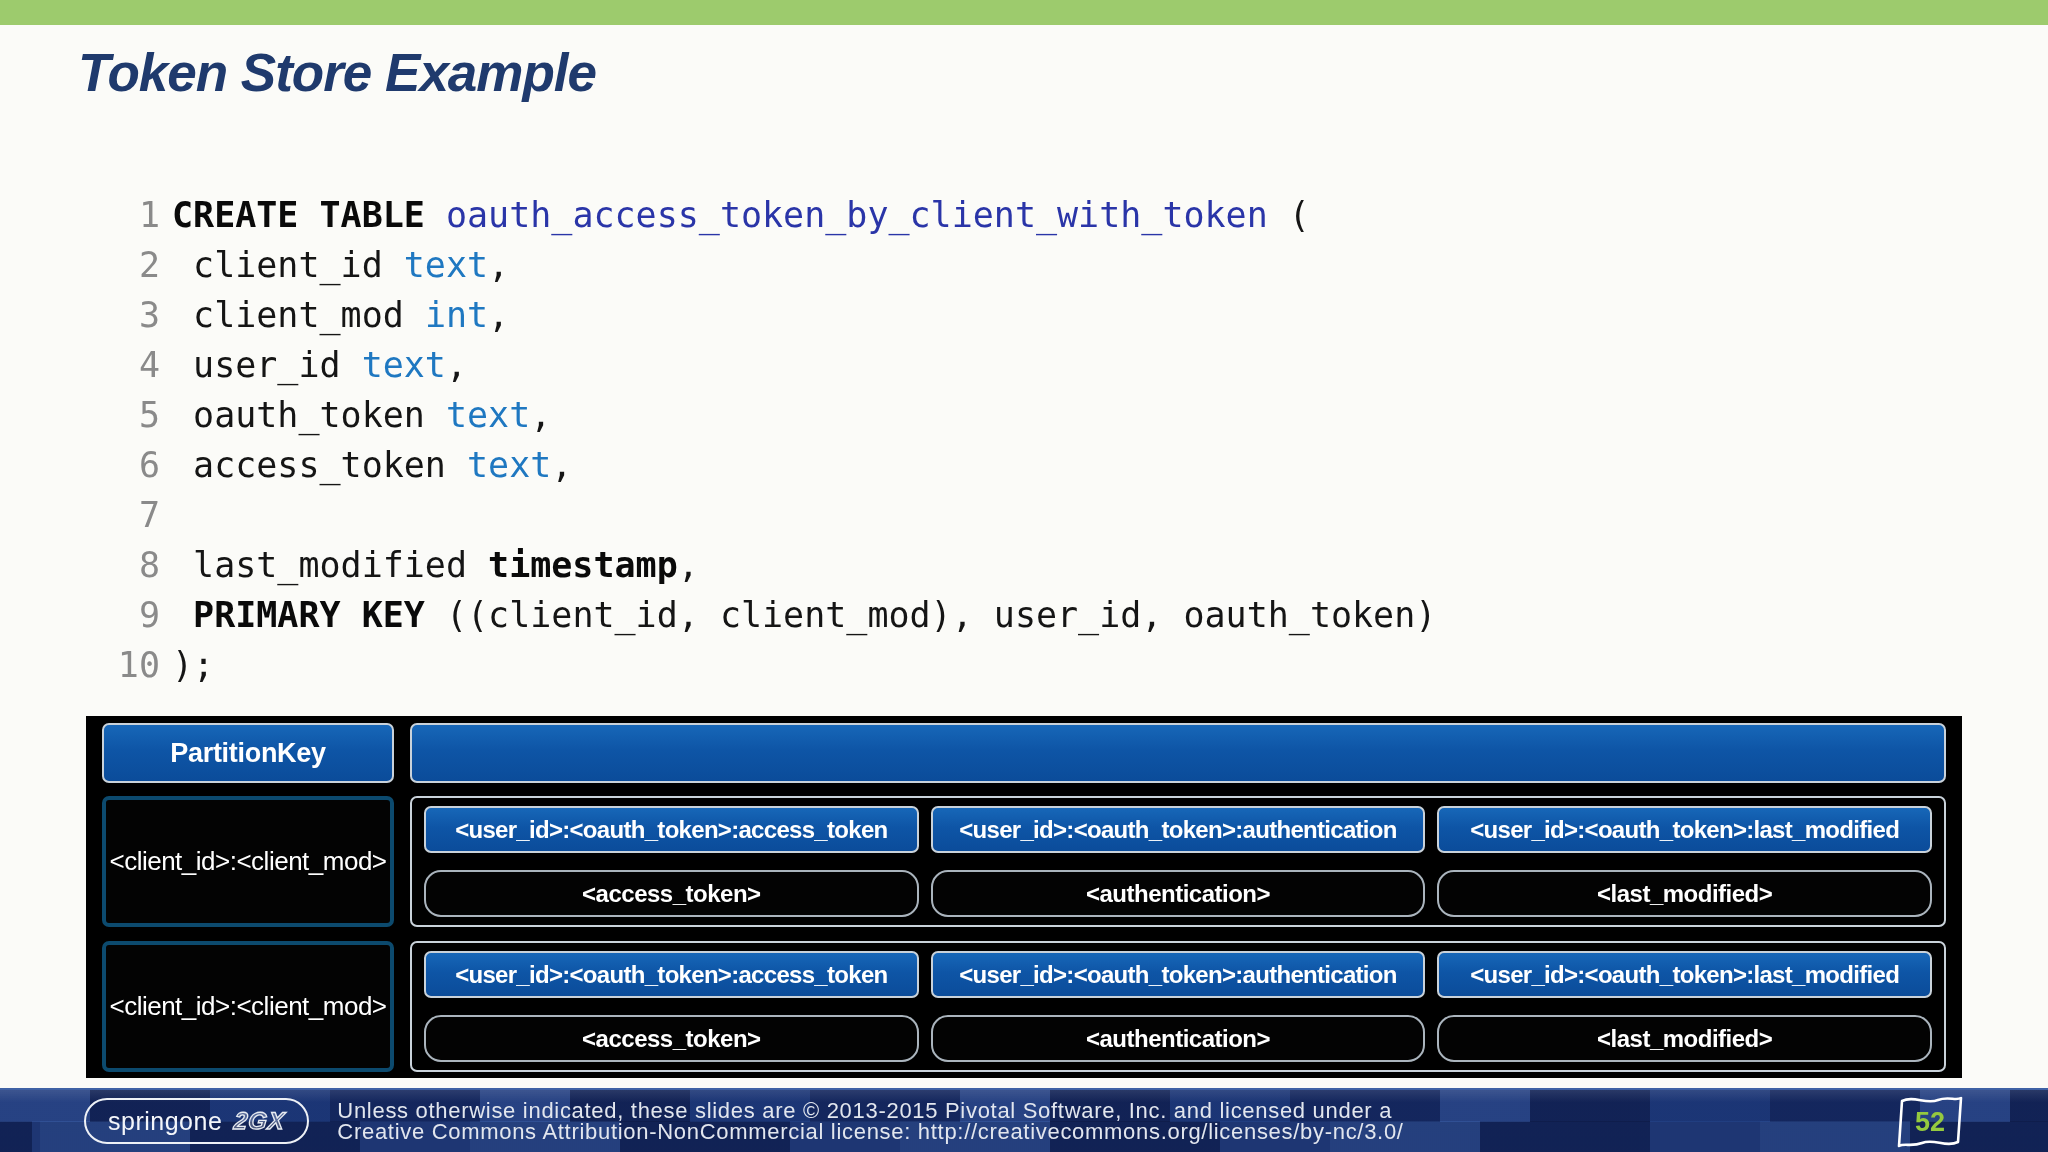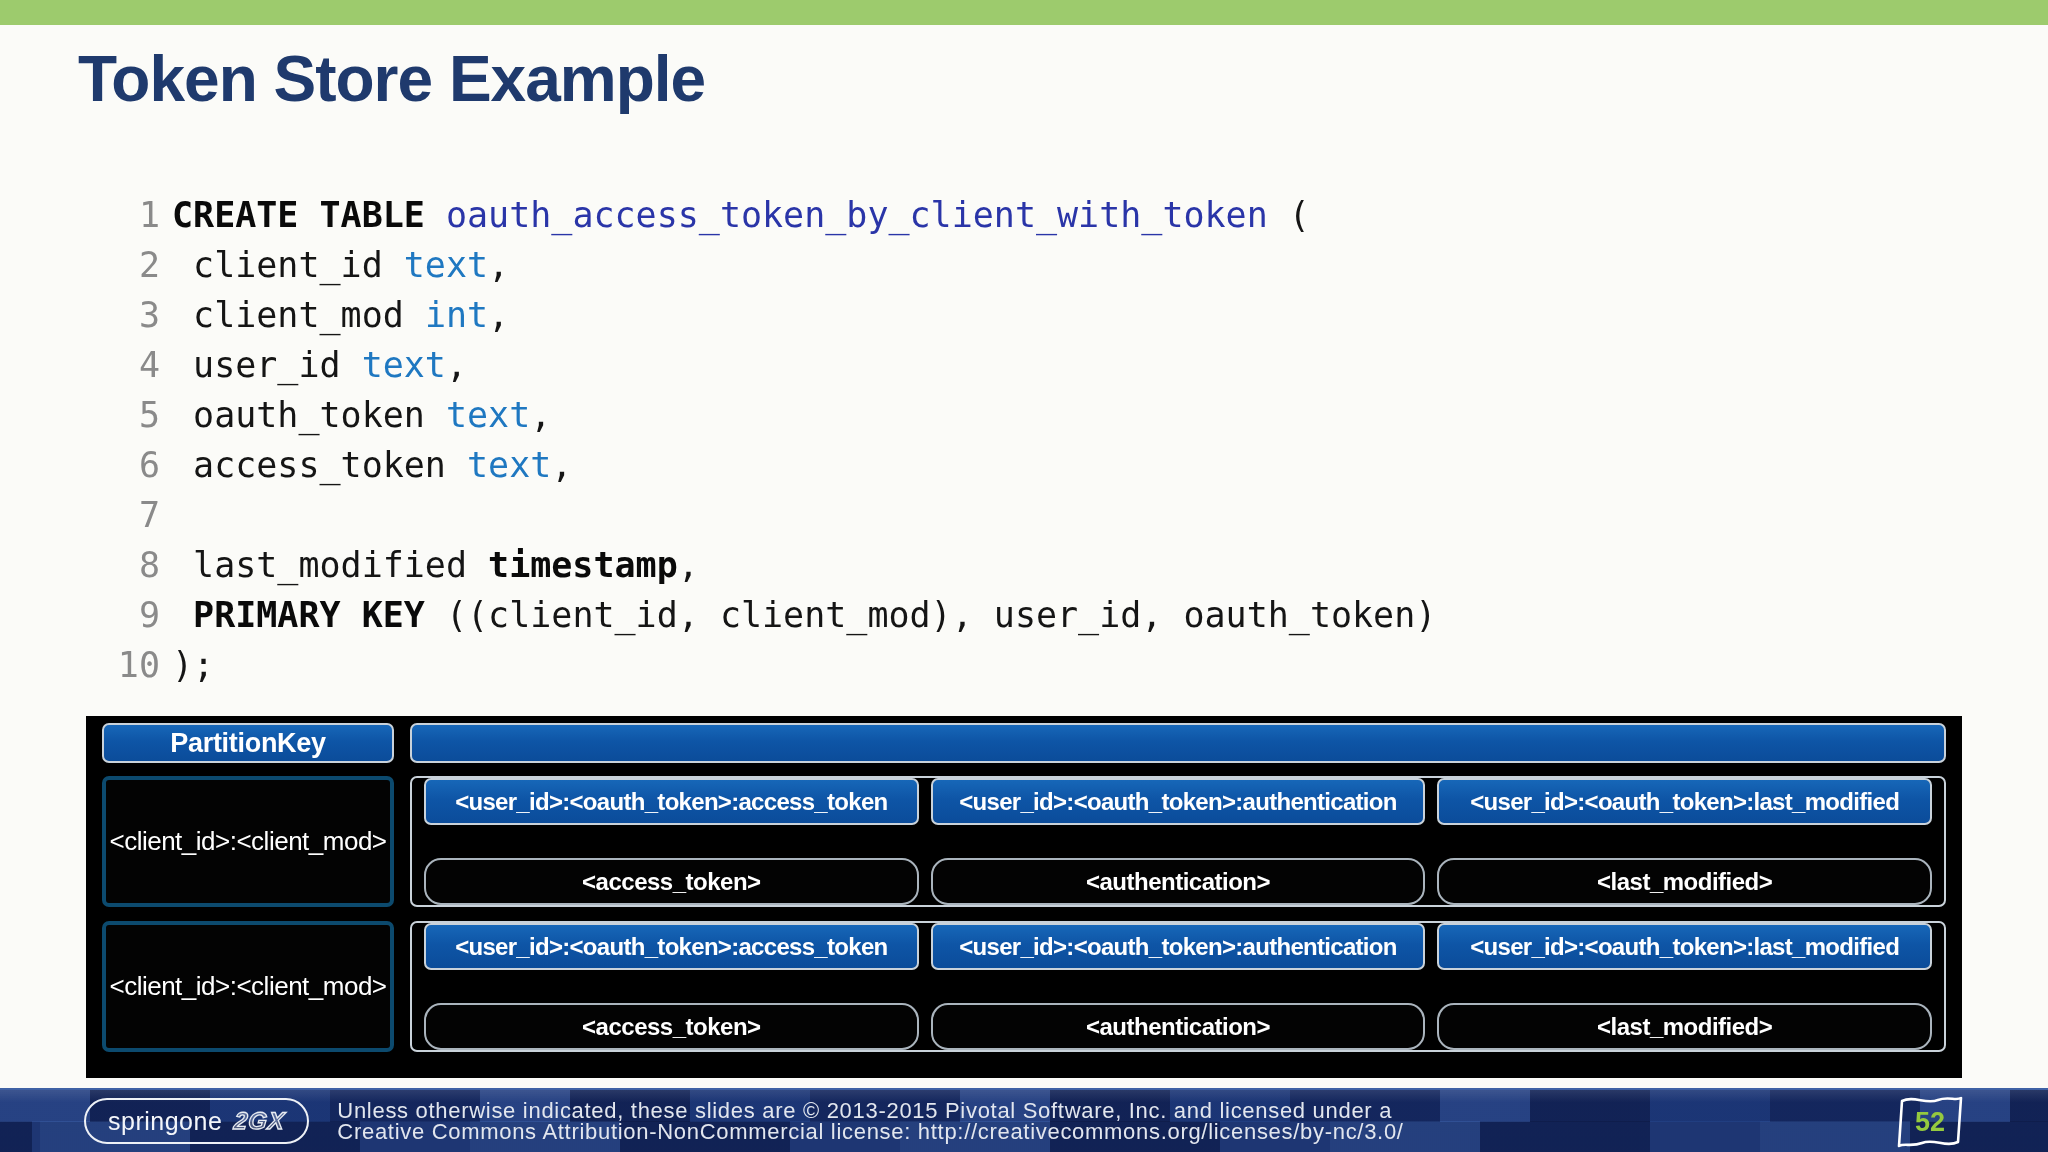--- a/index.html
+++ b/index.html
@@ -12,22 +12,23 @@
 
   
   .topbar {
     position: absolute; left: 0; top: 0; width: 2048px; height: 25px;
     background: var(--accent-green, #9dcb6d);
   }
 
   
   h1.title {
     position: absolute; left: 78px; top: 42px;
-    font-size: 64px; font-weight: bold; letter-spacing: -1px;
+    font-size: 53px; font-weight: bold; letter-spacing: -1px;
     color: #1f3a6d;
+    font-style: italic;
   }
 
   
   .code {
     position: absolute; left: 112px; top: 190px;
     font-family: "DejaVu Sans Mono", monospace;
     font-size: 35px; color: #151515;
   }
   .code-line { display: flex; height: 50px; align-items: baseline; line-height: 50px; }
   .lnum {
@@ -50,30 +51,30 @@
   .thead { margin-bottom: 13px; }
   .cell {
     border-radius: 7px;
     display: flex; align-items: center; justify-content: center;
     color: #fff;
   }
   .blue {
     background: linear-gradient(180deg, #1767b8 0%, var(--table-blue, #0e55a6) 45%, #0b4c9a 100%);
     border: 2px solid #c9d2da;
   }
-  .hcell { height: 40px; font-size: 27px; font-weight: bold; letter-spacing: -0.3px; }
+  .hcell { height: 60px; font-size: 27px; font-weight: bold; letter-spacing: -0.3px; }
   .drow { margin-bottom: 14px; }
   .drow:last-child { margin-bottom: 0; }
   .pkcell {
     height: 131px; background: #030303; border: 4px solid #0c4a6e;
     font-size: 26px; letter-spacing: -0.5px;
   }
   .groupwrap {
     height: 131px; background: #000; border: 2px solid #c9d2da; border-radius: 7px;
-    padding: 0 12px;
+    padding: 8px 12px;
     display: grid; grid-template-columns: 1fr 1fr 1fr; column-gap: 12px;
   }
   .group { display: flex; flex-direction: column; justify-content: space-between; }
   .pill {
     height: 47px; font-size: 24px; font-weight: bold; letter-spacing: -0.7px;
   }
   .val {
     height: 47px; background: #030303; border: 2px solid #aab4bd; border-radius: 17px;
     display: flex; align-items: center; justify-content: center;
     font-size: 24px; font-weight: bold; letter-spacing: -0.5px; color: #fff;

